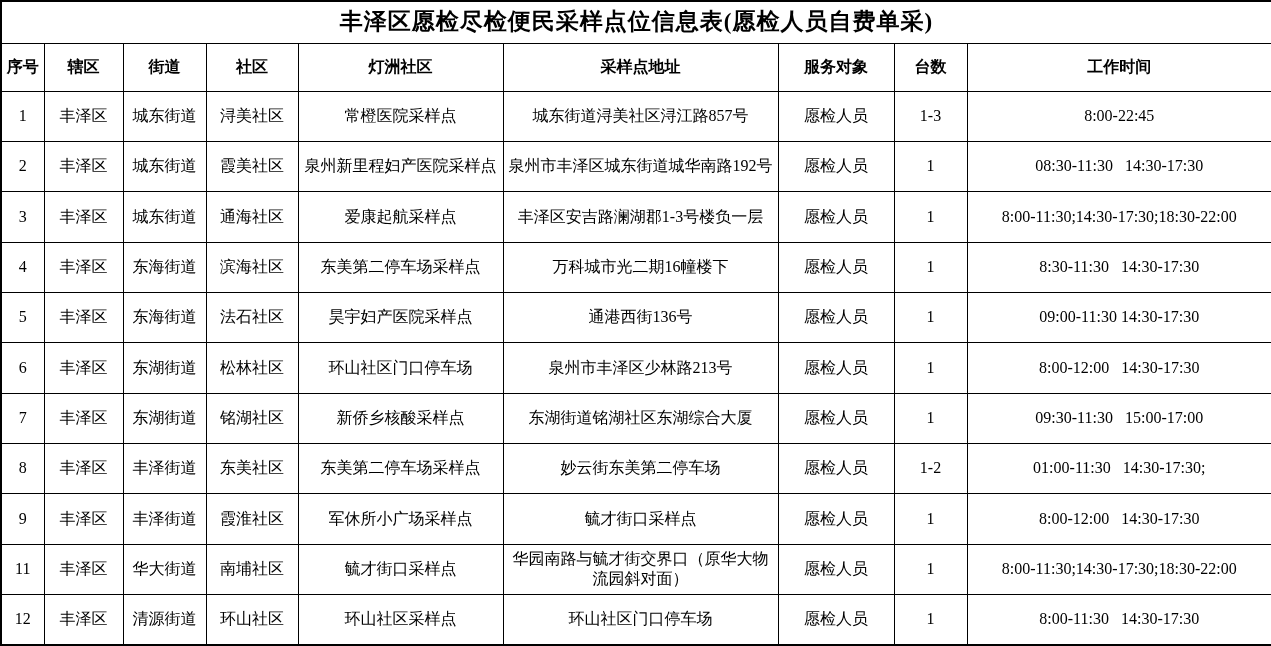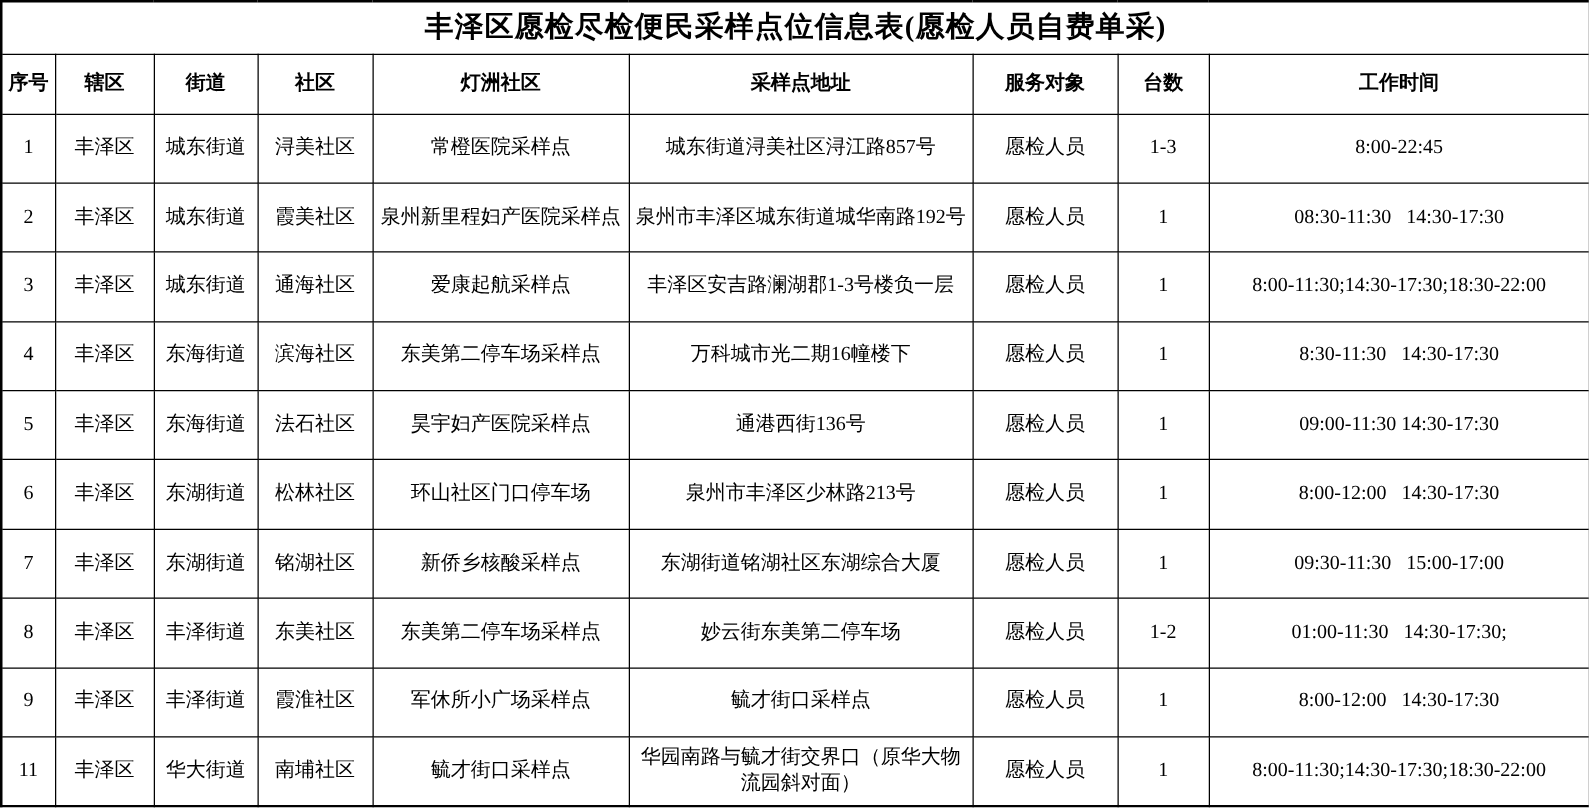--- a/index.html
+++ b/index.html
@@ -194,15 +194,26 @@
           <td>11</td>
           <td>丰泽区</td>
           <td>华大街道</td>
           <td>南埔社区</td>
           <td>毓才街口采样点</td>
           <td>华园南路与毓才街交界口（原华大物流园斜对面）</td>
           <td>愿检人员</td>
           <td>1</td>
           <td>8:00-11:30;14:30-17:30;18:30-22:00</td>
         </tr>
+        <tr class="data-row">
+          <td>12</td>
+          <td>丰泽区</td>
+          <td>清源街道</td>
+          <td>环山社区</td>
+          <td>环山社区采样点</td>
+          <td>环山社区门口停车场</td>
+          <td>愿检人员</td>
+          <td>1</td>
+          <td>8:00-11:30   14:30-17:30</td>
+        </tr>
       </tbody>
   </table>
 </div>
 
 </body></html>

